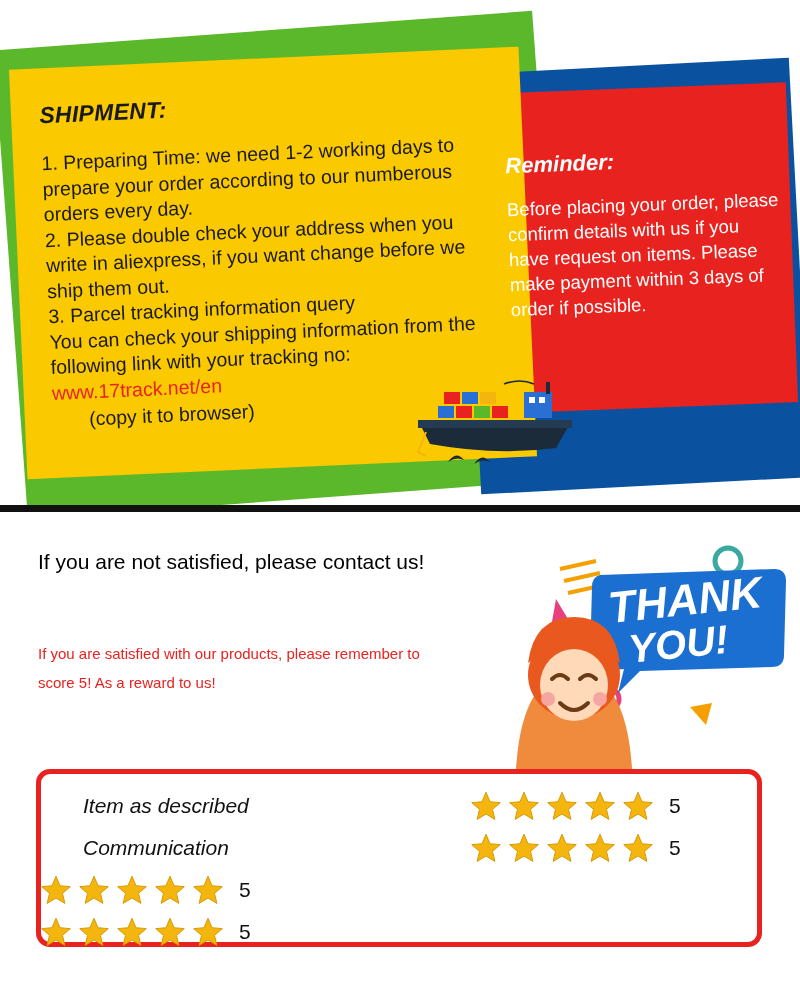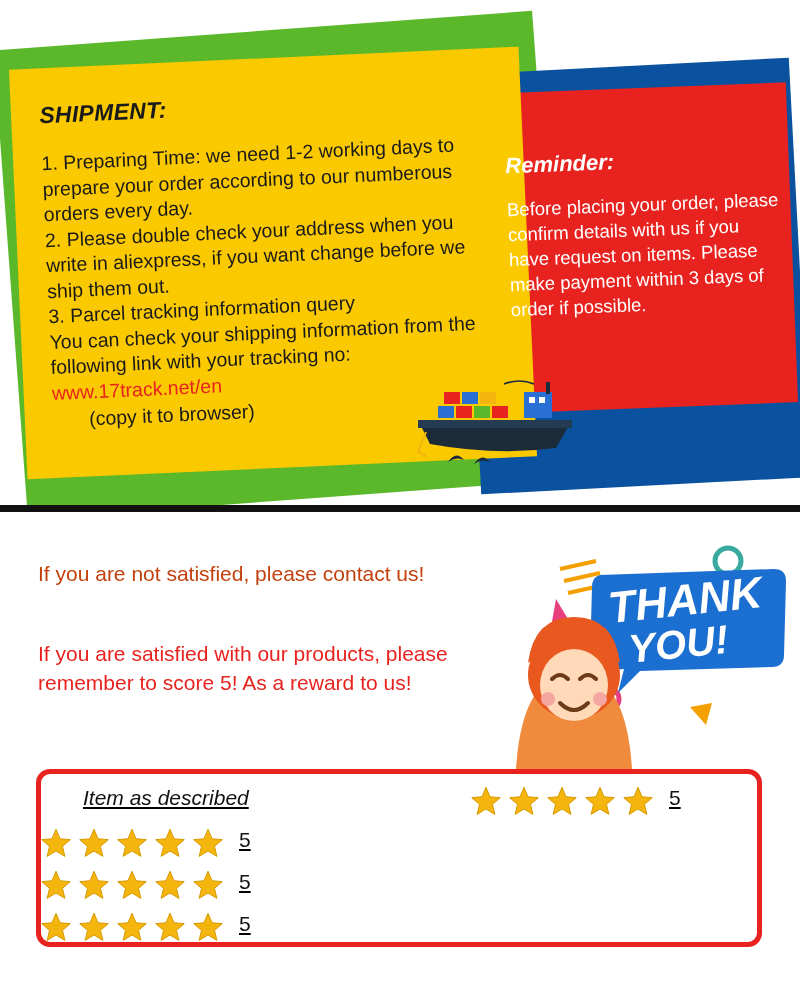--- a/index.html
+++ b/index.html
@@ -142,33 +142,33 @@
     left: 0;
     top: 517px;
     width: 800px;
     height: 483px;
     background: #ffffff;
   }
 
   .msg-blue {
     position: absolute;
     left: 38px;
-    top: 42px;
+    top: 30px;
     width: 400px;
     font-size: 21px;
     line-height: 29px;
-    color: #c2410c;
+    color: #000000;
     white-space: pre-line;
   }
   .msg-red {
     position: absolute;
     left: 38px;
     top: 122px;
     width: 420px;
-    font-size: 21px;
+    font-size: 15px;
     line-height: 29px;
     color: #e8231f;
     white-space: pre-line;
   }
 
   .thankyou-art {
     position: absolute;
     left: 490px;
     top: 22px;
     width: 300px;
@@ -180,24 +180,23 @@
     left: 36px;
     top: 252px;
     width: 726px;
     height: 178px;
     border: 5px solid #e8231f;
     border-radius: 14px;
     box-sizing: border-box;
   }
   .rating-row {
     display: flex;
-    align-items: flex-start;
+    align-items: center;
     height: 39px;
     margin-top: 3px;
-    text-decoration: underline;
   }
   .rating-row:first-child { margin-top: 12px; }
   .rating-label {
     width: 430px;
     padding-left: 42px;
     box-sizing: border-box;
     font-size: 21px;
     font-style: italic;
     color: #111111;
   }
@@ -321,20 +320,21 @@
             <polygon points="12,1 15.2,8.6 23.4,9.3 17.2,14.7 19.1,22.7 12,18.4 4.9,22.7 6.8,14.7 0.6,9.3 8.8,8.6" fill="#f4b50f" stroke="#d79a00" stroke-width="0.8"></polygon>
           </svg>
         <svg class="star" viewBox="0 0 24 24">
             <polygon points="12,1 15.2,8.6 23.4,9.3 17.2,14.7 19.1,22.7 12,18.4 4.9,22.7 6.8,14.7 0.6,9.3 8.8,8.6" fill="#f4b50f" stroke="#d79a00" stroke-width="0.8"></polygon>
           </svg>
       </div>
       <div class="rating-score">5</div>
     </div>
 
     <div class="rating-row">
+      <div class="rating-label">Communication</div>
       <div class="rating-stars">
         <svg class="star" viewBox="0 0 24 24">
             <polygon points="12,1 15.2,8.6 23.4,9.3 17.2,14.7 19.1,22.7 12,18.4 4.9,22.7 6.8,14.7 0.6,9.3 8.8,8.6" fill="#f4b50f" stroke="#d79a00" stroke-width="0.8"></polygon>
           </svg>
         <svg class="star" viewBox="0 0 24 24">
             <polygon points="12,1 15.2,8.6 23.4,9.3 17.2,14.7 19.1,22.7 12,18.4 4.9,22.7 6.8,14.7 0.6,9.3 8.8,8.6" fill="#f4b50f" stroke="#d79a00" stroke-width="0.8"></polygon>
           </svg>
         <svg class="star" viewBox="0 0 24 24">
             <polygon points="12,1 15.2,8.6 23.4,9.3 17.2,14.7 19.1,22.7 12,18.4 4.9,22.7 6.8,14.7 0.6,9.3 8.8,8.6" fill="#f4b50f" stroke="#d79a00" stroke-width="0.8"></polygon>
           </svg>

